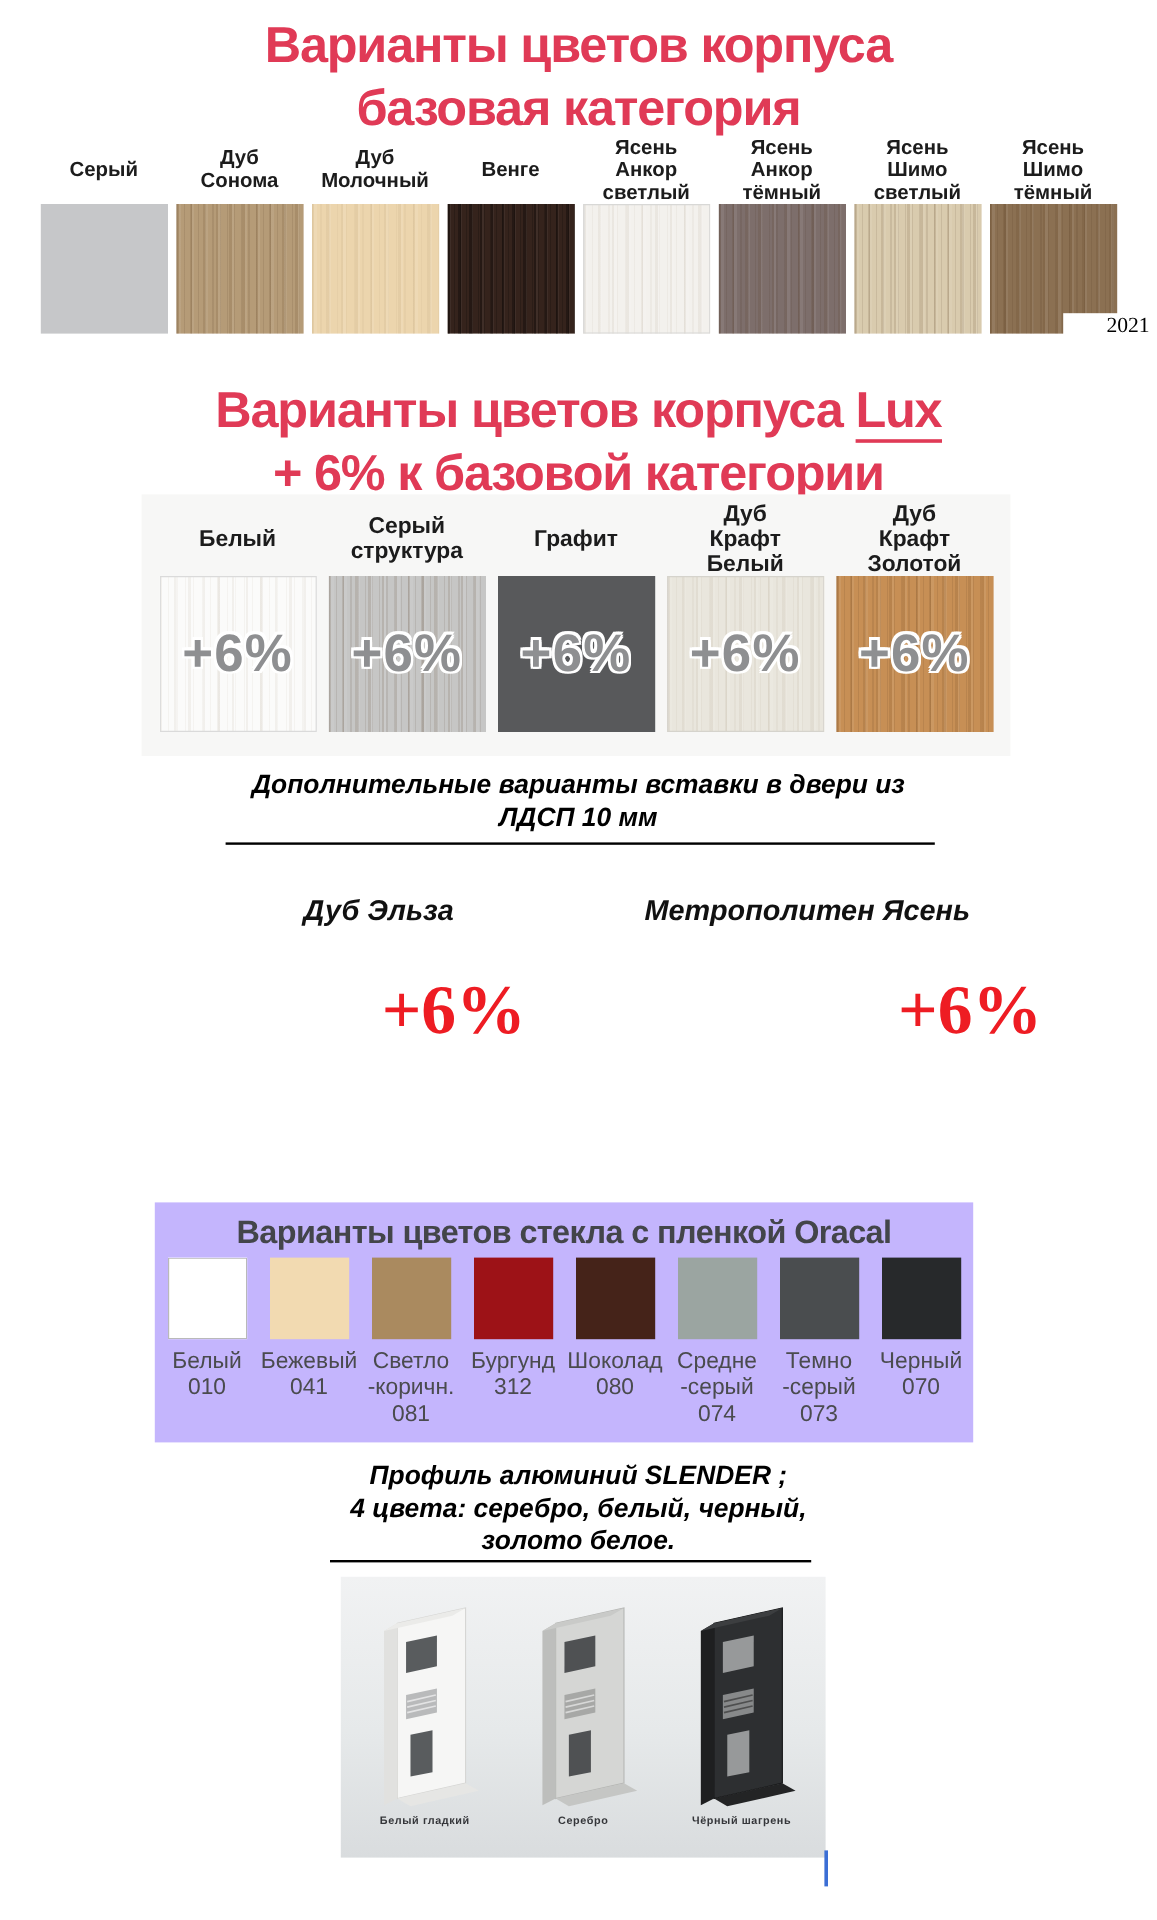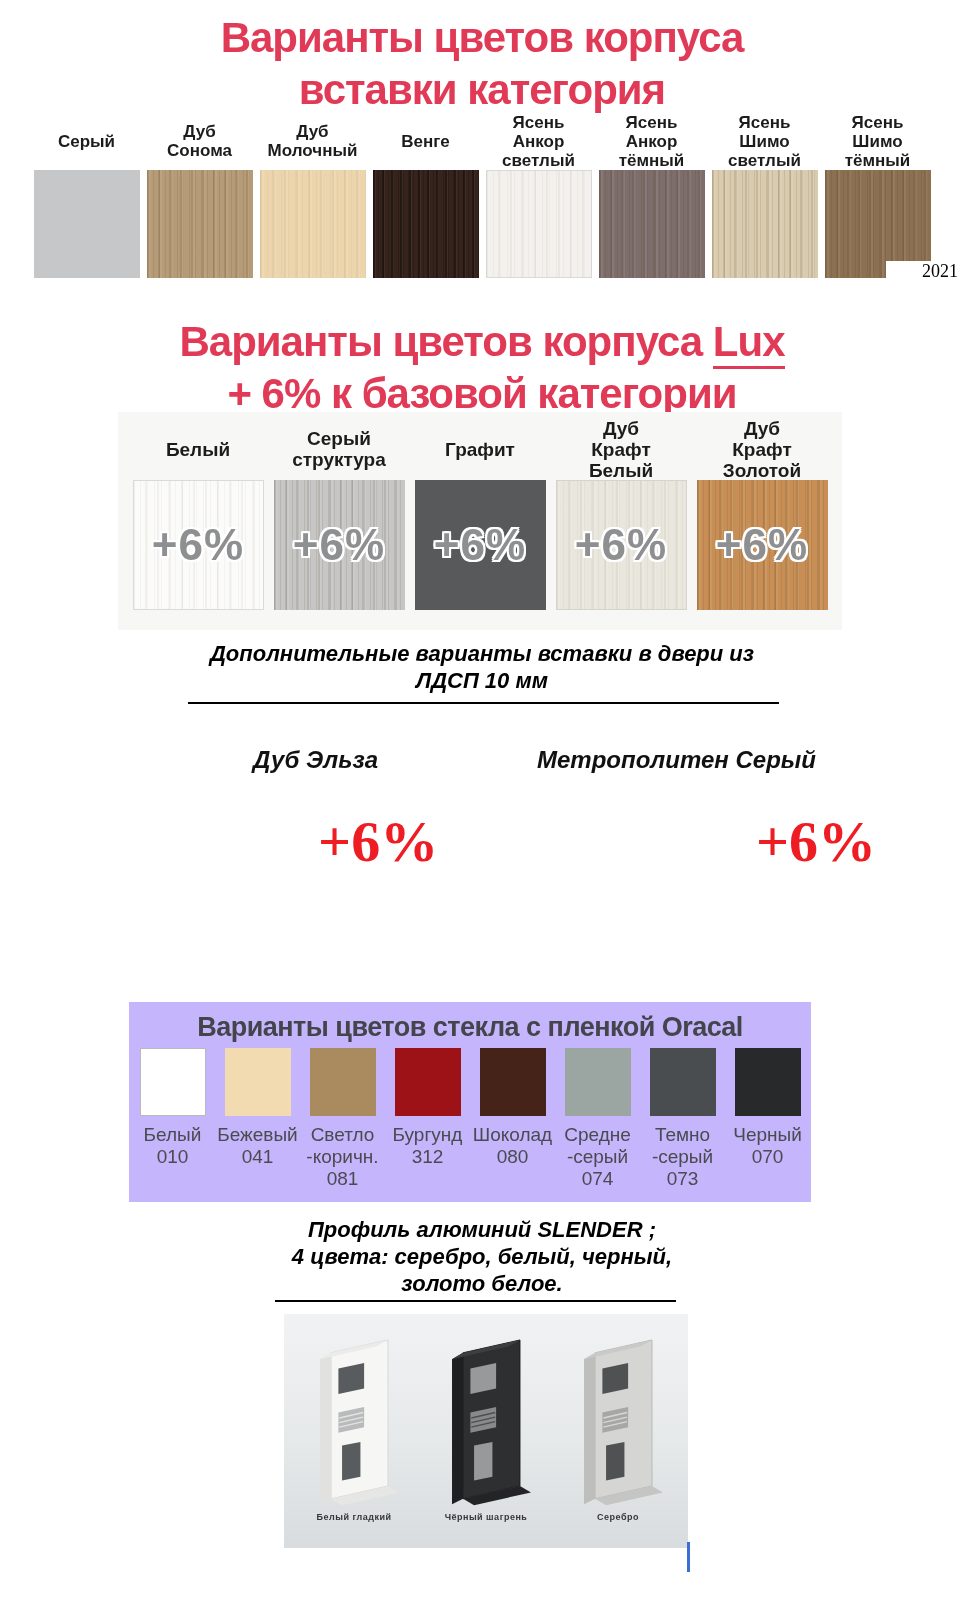--- a/index.html
+++ b/index.html
@@ -89,21 +89,21 @@
      repeating-linear-gradient(10deg,rgba(0,0,0,.06) 0 2px,transparent 2px 7px),
      repeating-linear-gradient(55deg,rgba(0,0,0,.05) 0 3px,transparent 3px 12px);}
 </style>
 </head>
 <body>
 
 <div id="canvas">
 
   <div class="big-title" style="top:12px;">
     <div>Варианты цветов корпуса</div>
-    <div>вставки категория</div>
+    <div>базовая категория</div>
   </div>
 
   <div class="row-basic">
       <div class="col-basic">
     <div class="lbl-basic">Серый</div>
     <div class="sw-basic" style="background-color: rgb(198, 199, 201);"></div>
   </div>
       <div class="col-basic">
     <div class="lbl-basic">Дуб
 Сонома</div>
@@ -199,21 +199,21 @@
   <div class="hrule" style="left:188px;top:702px;width:591px;"></div>
 
   <div class="row-ins">
       <div class="col-ins">
     <div class="lbl-ins">Дуб Эльза</div>
     <div class="sw-ins tex-crack" style="background-color: rgb(244, 243, 241);">
       <div class="plus6-red">+6%</div>
     </div>
   </div>
       <div class="col-ins">
-    <div class="lbl-ins">Метрополитен Серый</div>
+    <div class="lbl-ins">Метрополитен Ясень</div>
     <div class="sw-ins tex-concrete" style="background-color: rgb(182, 181, 177);">
       <div class="plus6-red">+6%</div>
     </div>
   </div>
     </div>
 
   <div class="oracal-panel">
     <div class="oracal-title">Варианты цветов стекла с пленкой Oracal</div>
     <div class="row-oracal">
         <div class="col-oracal">
@@ -280,44 +280,44 @@
             <polygon points="38,92 66,86 66,108 38,114" fill="#b9babb"></polygon>
             <line x1="39" y1="98" x2="65" y2="92" stroke="rgba(255,255,255,.6)" stroke-width="1.5"></line>
             <line x1="39" y1="103" x2="65" y2="97" stroke="rgba(255,255,255,.6)" stroke-width="1.5"></line>
             <line x1="39" y1="108" x2="65" y2="102" stroke="rgba(255,255,255,.6)" stroke-width="1.5"></line>
             <polygon points="42,128 62,124 62,162 42,166" fill="#595c5e"></polygon>
           </svg></div>
     <div class="prof-label">Белый гладкий</div>
   </div>
       <div class="prof-item">
     <div class="prof-art"><svg width="110" height="180" viewBox="0 0 110 196">
+            <polygon points="30,27 92,13 92,172 30,186" fill="#d5d6d4" stroke="#b5b6b4" stroke-width="1"></polygon>
+            <polygon points="18,34 30,27 30,186 18,192" fill="#bdbebc"></polygon>
+            <polygon points="18,34 30,27 92,13 80,20" fill="#c9cac8"></polygon>
+            <polygon points="30,186 92,172 104,179 42,193" fill="#c5c6c4"></polygon>
+            <polygon points="38,44 66,38 66,66 38,72" fill="#4f5153"></polygon>
+            <polygon points="38,92 66,86 66,108 38,114" fill="#a7a8a6"></polygon>
+            <line x1="39" y1="98" x2="65" y2="92" stroke="rgba(255,255,255,.55)" stroke-width="1.5"></line>
+            <line x1="39" y1="103" x2="65" y2="97" stroke="rgba(255,255,255,.55)" stroke-width="1.5"></line>
+            <line x1="39" y1="108" x2="65" y2="102" stroke="rgba(255,255,255,.55)" stroke-width="1.5"></line>
+            <polygon points="42,128 62,124 62,162 42,166" fill="#4f5153"></polygon>
+          </svg></div>
+    <div class="prof-label">Серебро</div>
+  </div>
+      <div class="prof-item">
+    <div class="prof-art"><svg width="110" height="180" viewBox="0 0 110 196">
             <polygon points="30,27 92,13 92,172 30,186" fill="#2d2f31" stroke="#161718" stroke-width="1"></polygon>
             <polygon points="18,34 30,27 30,186 18,192" fill="#1e1f20"></polygon>
             <polygon points="18,34 30,27 92,13 80,20" fill="#3c3e40"></polygon>
             <polygon points="30,186 92,172 104,179 42,193" fill="#232425"></polygon>
             <polygon points="38,44 66,38 66,66 38,72" fill="#97999a"></polygon>
             <polygon points="38,92 66,86 66,108 38,114" fill="#87898a"></polygon>
             <line x1="39" y1="98" x2="65" y2="92" stroke="rgba(40,40,40,.6)" stroke-width="1.5"></line>
             <line x1="39" y1="103" x2="65" y2="97" stroke="rgba(40,40,40,.6)" stroke-width="1.5"></line>
             <line x1="39" y1="108" x2="65" y2="102" stroke="rgba(40,40,40,.6)" stroke-width="1.5"></line>
             <polygon points="42,128 62,124 62,162 42,166" fill="#97999a"></polygon>
           </svg></div>
     <div class="prof-label">Чёрный шагрень</div>
   </div>
-      <div class="prof-item">
-    <div class="prof-art"><svg width="110" height="180" viewBox="0 0 110 196">
-            <polygon points="30,27 92,13 92,172 30,186" fill="#d5d6d4" stroke="#b5b6b4" stroke-width="1"></polygon>
-            <polygon points="18,34 30,27 30,186 18,192" fill="#bdbebc"></polygon>
-            <polygon points="18,34 30,27 92,13 80,20" fill="#c9cac8"></polygon>
-            <polygon points="30,186 92,172 104,179 42,193" fill="#c5c6c4"></polygon>
-            <polygon points="38,44 66,38 66,66 38,72" fill="#4f5153"></polygon>
-            <polygon points="38,92 66,86 66,108 38,114" fill="#a7a8a6"></polygon>
-            <line x1="39" y1="98" x2="65" y2="92" stroke="rgba(255,255,255,.55)" stroke-width="1.5"></line>
-            <line x1="39" y1="103" x2="65" y2="97" stroke="rgba(255,255,255,.55)" stroke-width="1.5"></line>
-            <line x1="39" y1="108" x2="65" y2="102" stroke="rgba(255,255,255,.55)" stroke-width="1.5"></line>
-            <polygon points="42,128 62,124 62,162 42,166" fill="#4f5153"></polygon>
-          </svg></div>
-    <div class="prof-label">Серебро</div>
-  </div>
     </div>
   <div class="cursor-mark"></div>
 
 </div>
 
 </body></html>

